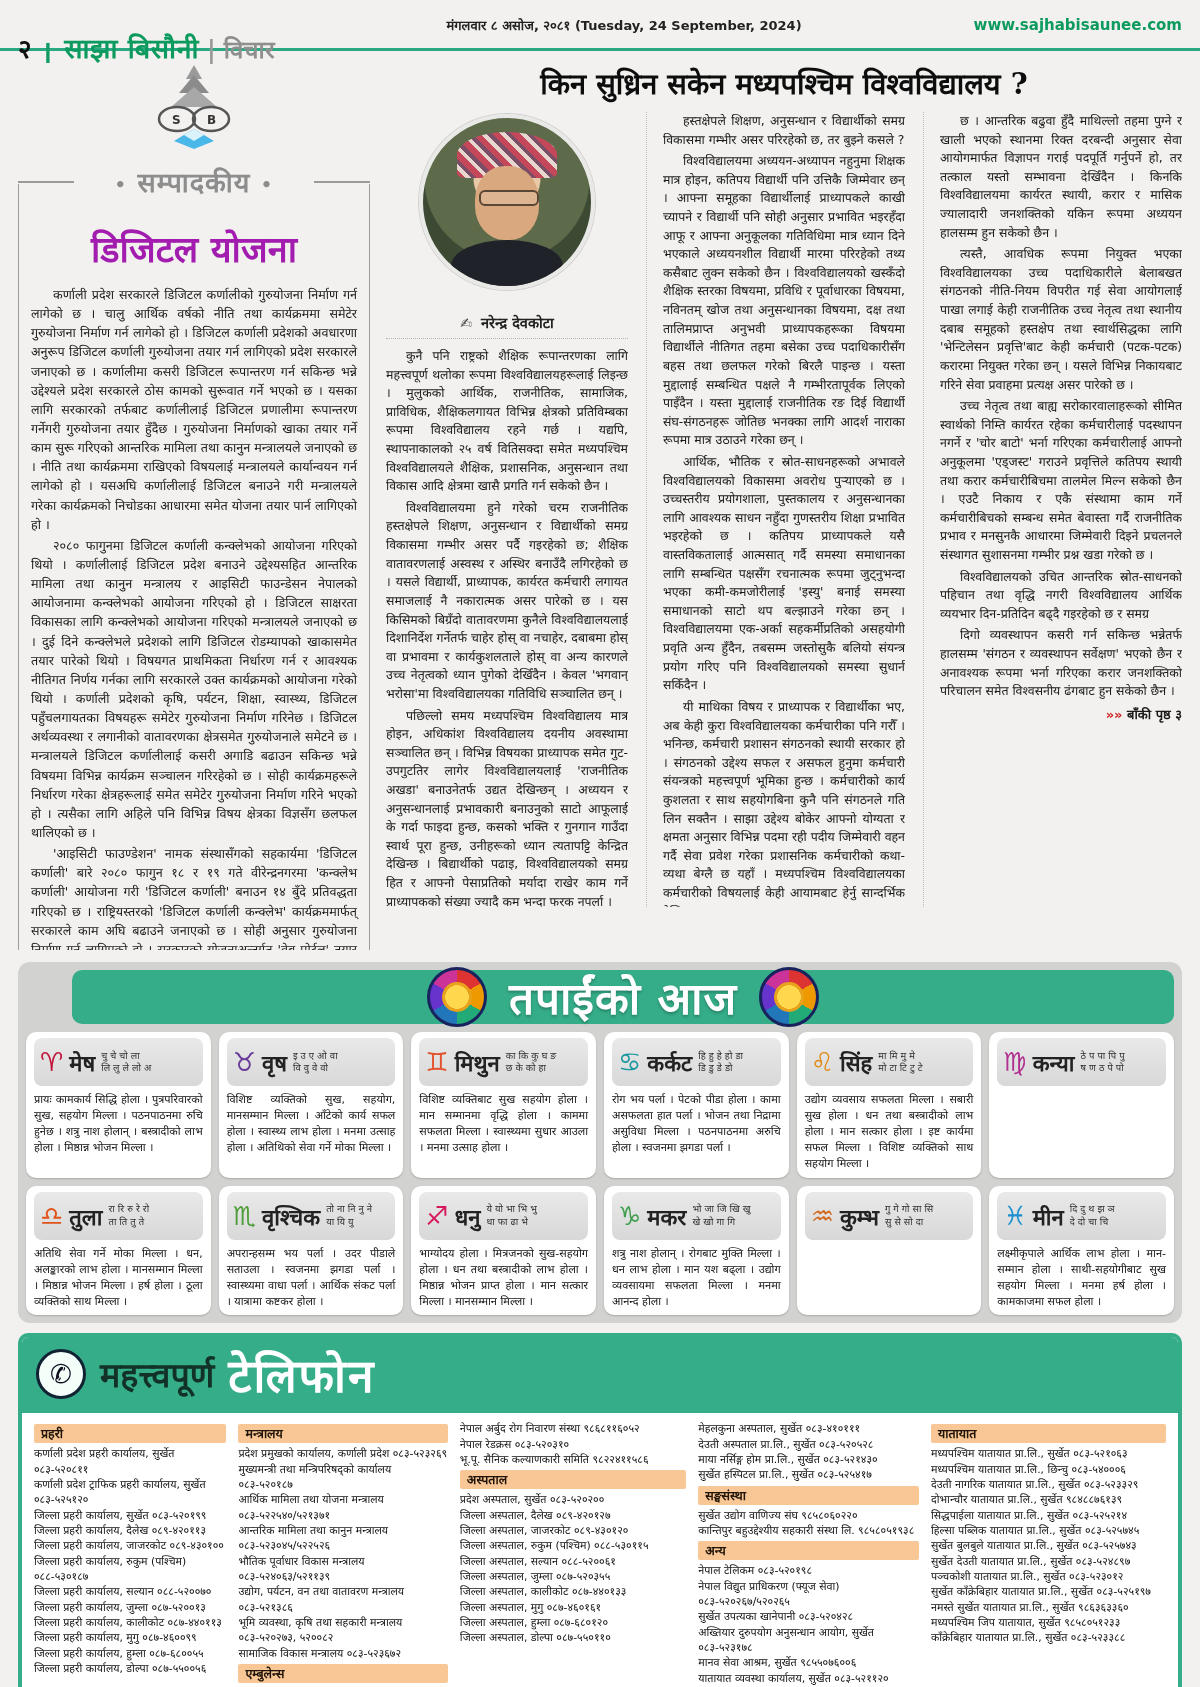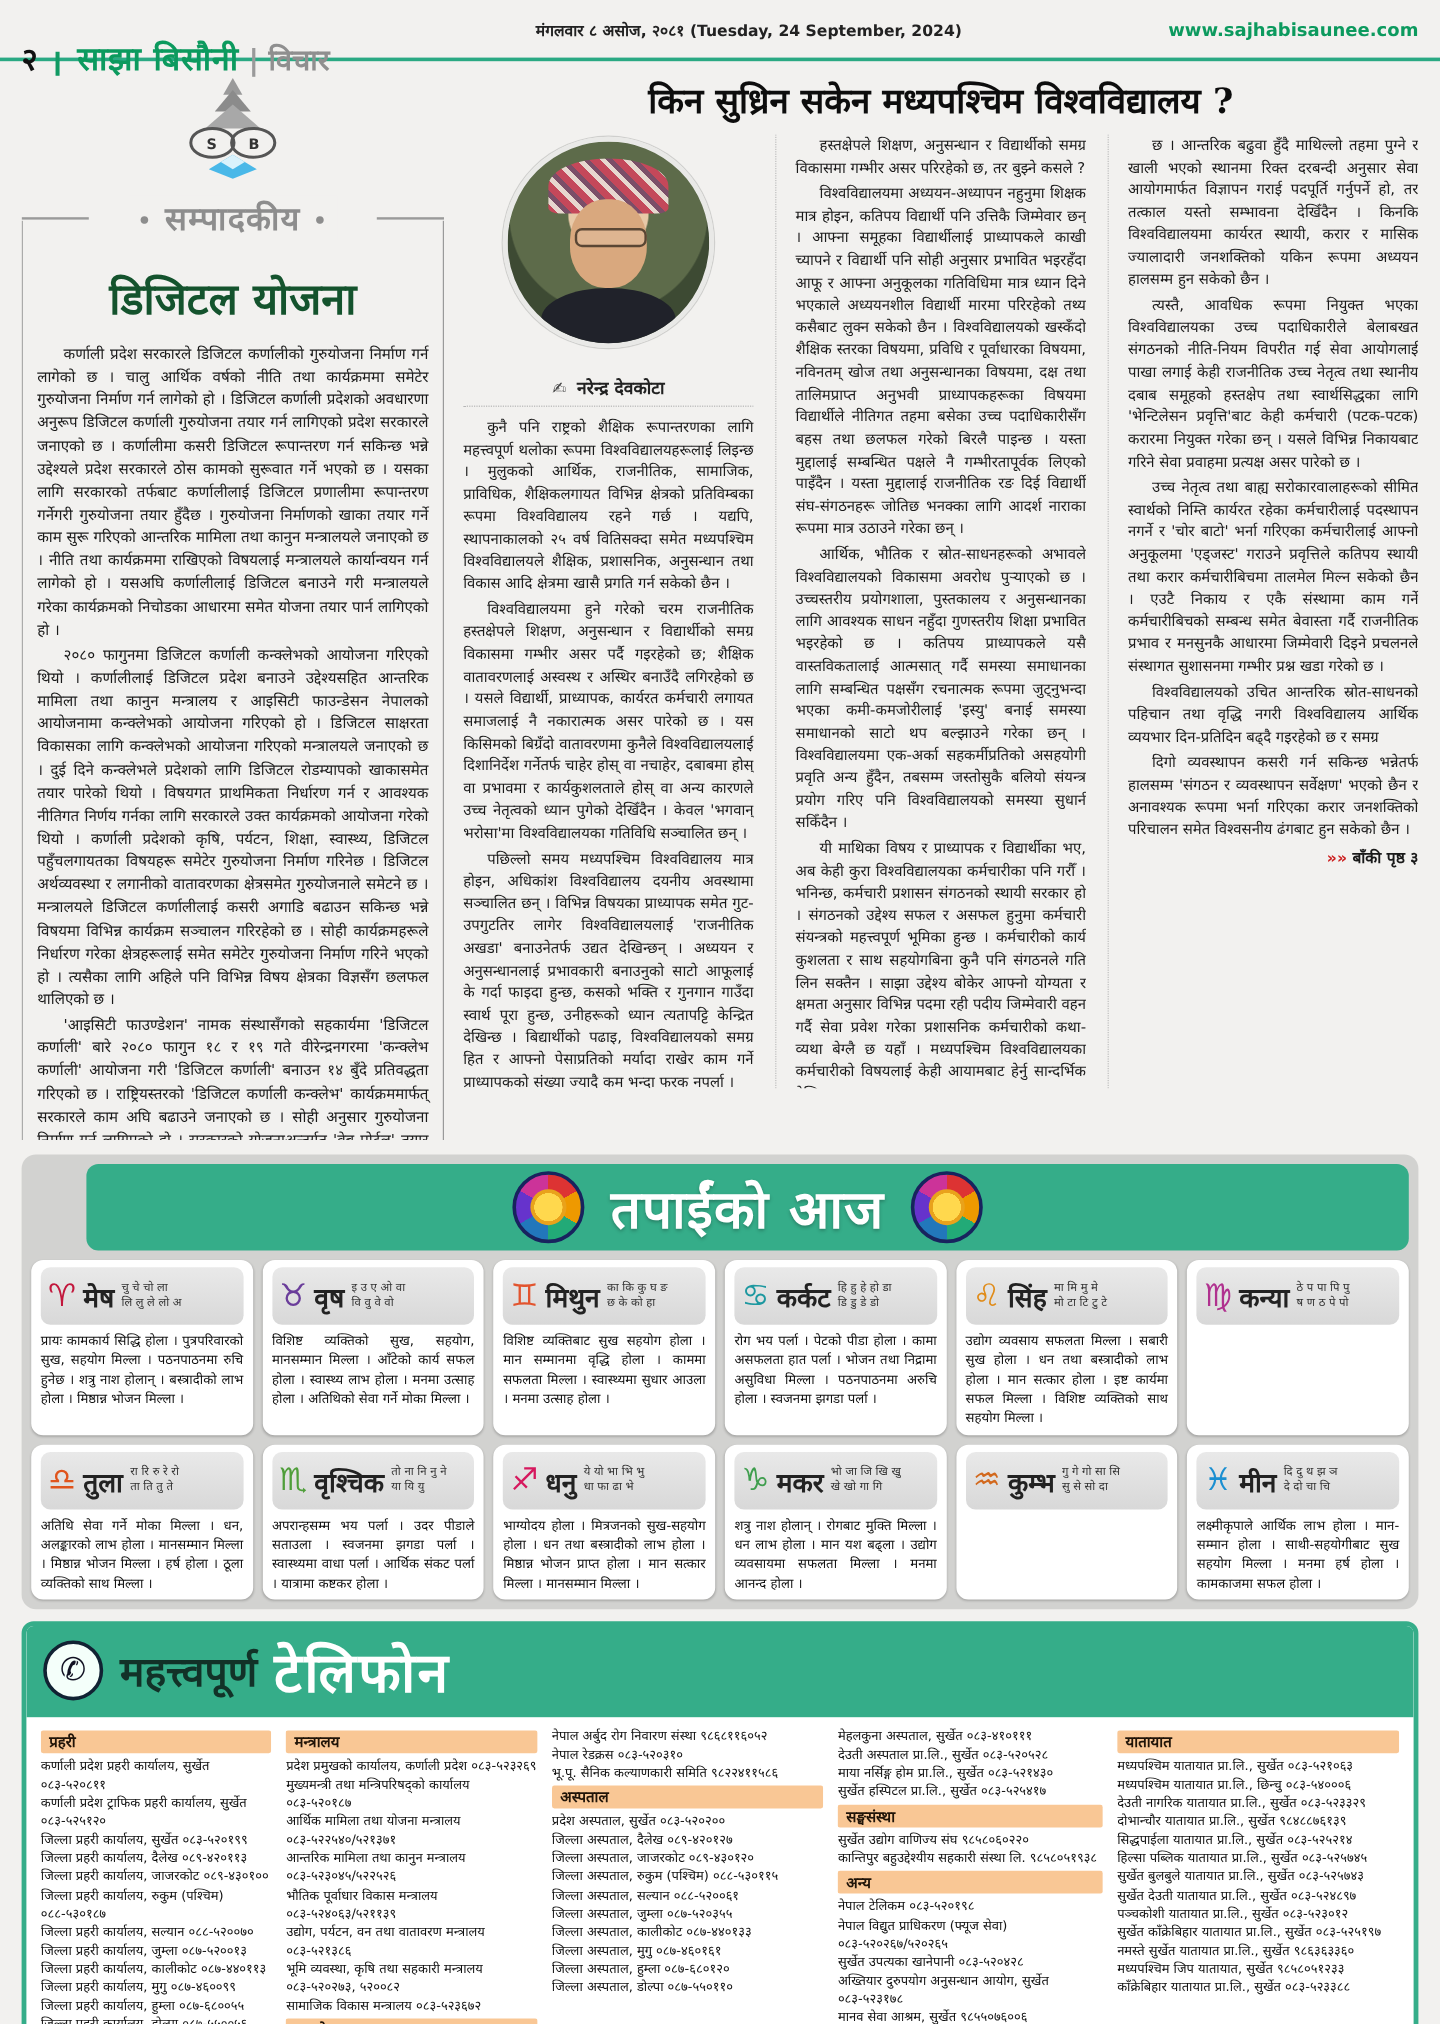--- a/index.html
+++ b/index.html
@@ -22,21 +22,21 @@
 
   
   .editorial{width:352px;flex:0 0 352px;position:relative;overflow:hidden;}
   .ed-logo{text-align:center;margin-top:2px;}
   .ed-box{border:1.5px solid #9a9a9a;border-top:none;margin-top:-16px;padding:26px 12px 10px 12px;height:100%;box-sizing:border-box;overflow:hidden;}
   .ed-label-row{position:relative;text-align:center;z-index:3;}
   .ed-label-row:before,.ed-label-row:after{content:"";position:absolute;top:18px;width:56px;height:1.5px;background:#9a9a9a;}
   .ed-label-row:before{left:0;} .ed-label-row:after{right:0;}
   .ed-label{display:inline-block;background:#f2f1ef;padding:0 8px;font-size:27px;font-weight:bold;color:#8d8d8d;letter-spacing:1px;}
   .ed-dot{color:#8d8d8d;font-size:18px;vertical-align:middle;}
-  .ed-title{text-align:center;font-size:36px;font-weight:bold;color:#14532d;margin:14px 0 12px 0;}
+  .ed-title{text-align:center;font-size:36px;font-weight:bold;color:#a21caf;margin:14px 0 12px 0;}
   .ed-body p{font-size:12.6px;line-height:1.52;text-align:justify;margin:0 0 2px 0;text-indent:22px;}
 
   
   .article{flex:1;overflow:hidden;}
   .headline{text-align:center;font-size:29px;font-weight:bold;color:#0d0d0d;margin:2px 0 10px 0;
             font-family:"DejaVu Serif","DejaVu Sans",serif;}
   .article-cols{display:flex;gap:18px;height:795px;overflow:hidden;}
   .acol{flex:1;overflow:hidden;}
   .acol + .acol{border-left:1px dotted #bdbdbd;padding-left:16px;}
   .acol p{font-size:12.4px;line-height:1.5;text-align:justify;margin:0 0 3px 0;text-indent:20px;}
@@ -49,21 +49,21 @@
   .face{position:absolute;top:48px;left:52px;width:64px;height:74px;border-radius:46%;background:#d9a87e;}
   .glasses{position:absolute;top:72px;left:56px;width:56px;height:12px;border:2px solid #5a4634;border-radius:6px;background:rgba(255,255,255,.15);}
   .body-dark{position:absolute;bottom:-6px;left:28px;width:112px;height:52px;border-radius:50% 50% 0 0;background:#20222a;}
   .byline{font-size:14.5px;font-weight:bold;color:#222;margin-top:22px;}
   .pen-icon{font-size:14px;color:#444;margin-right:4px;}
   .continuation{text-align:right;font-weight:bold;font-size:13px;margin-top:4px;}
   .cont-marks{color:#c22;}
 
   
   .horoscope{margin:6px 18px 10px 18px;background:#d2d2d0;border-radius:12px;padding:8px;box-sizing:border-box;}
-  .horo-band{background:#35ad89;border-radius:10px;height:72px;display:flex;align-items:center;justify-content:center;gap:22px;margin-left:46px;}
+  .horo-band{background:#35ad89;border-radius:10px;height:54px;display:flex;align-items:center;justify-content:center;gap:22px;margin-left:46px;}
   .horo-title{color:#fff;font-size:44px;font-weight:bold;letter-spacing:1px;text-shadow:0 2px 3px rgba(0,0,0,.25);}
   .wheel{width:54px;height:54px;border-radius:50%;border:3px solid #18235e;
          background:conic-gradient(#d33 0 60deg,#e90 60deg 120deg,#2a7 120deg 180deg,#27b 180deg 240deg,#63c 240deg 300deg,#c39 300deg 360deg);
          position:relative;flex:0 0 54px;}
   .wheel:after{content:"";position:absolute;inset:12px;border-radius:50%;background:radial-gradient(#ffd84d 0 55%,#e9a21b 56% 100%);}
   .sign-grid{display:grid;grid-template-columns:repeat(6,1fr);gap:8px;margin-top:8px;}
   .sign-card{background:#fff;border-radius:10px;padding:6px 8px;box-shadow:0 1px 2px rgba(0,0,0,.2);}
   .sign-head{background:linear-gradient(#e9e9e9,#d8d8d8);border-radius:8px;display:flex;align-items:center;gap:6px;padding:4px 6px;min-height:40px;}
   .sign-glyph{font-size:26px;line-height:1;flex:0 0 auto;}
   .sign-name{font-size:22px;font-weight:bold;color:#222;flex:0 0 auto;}

